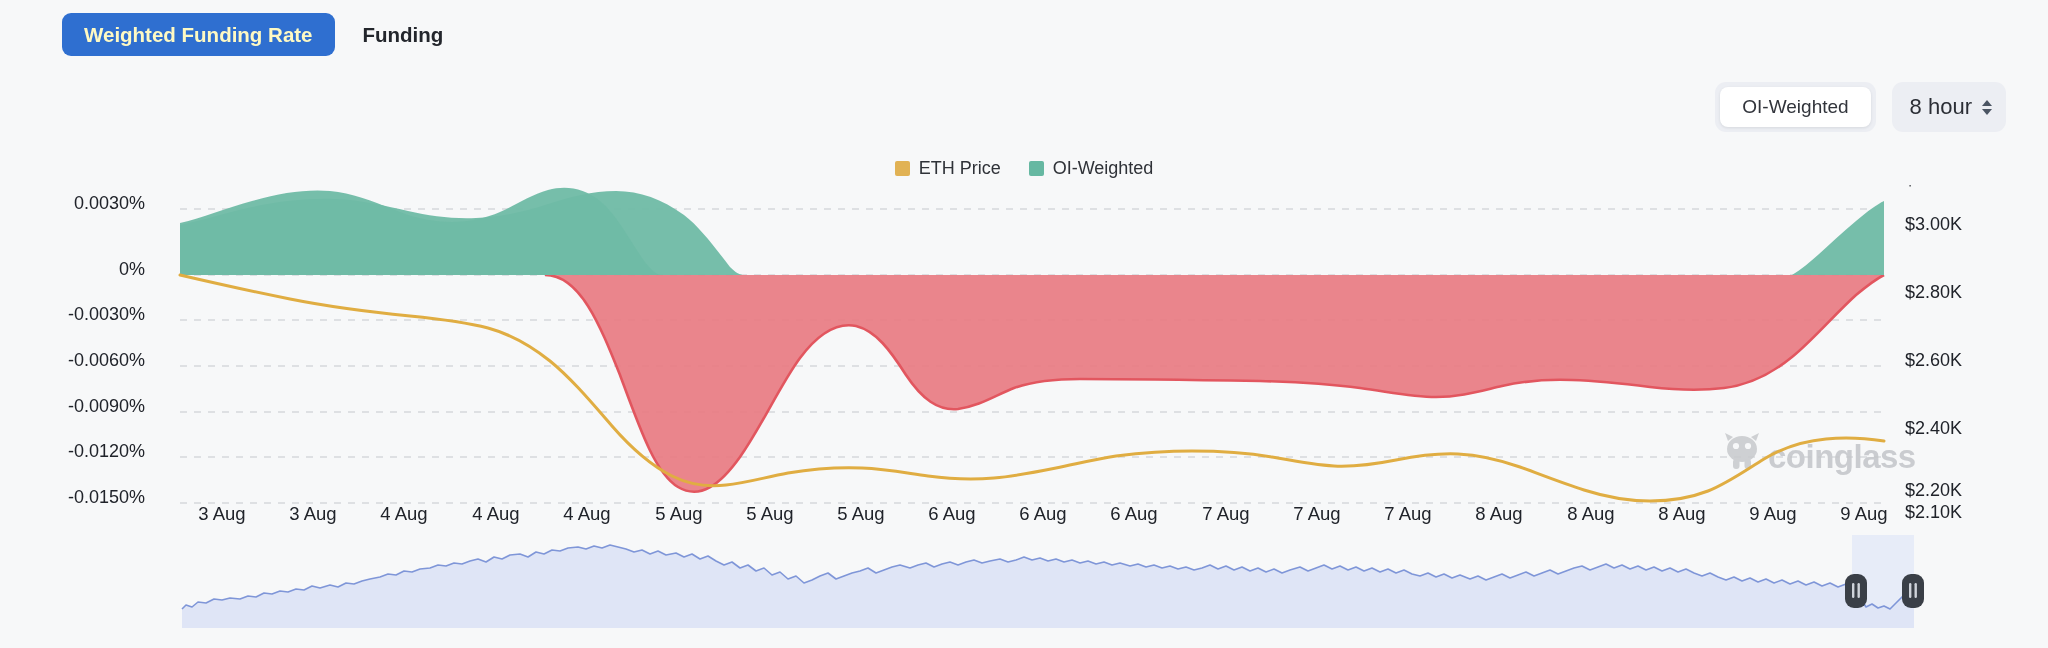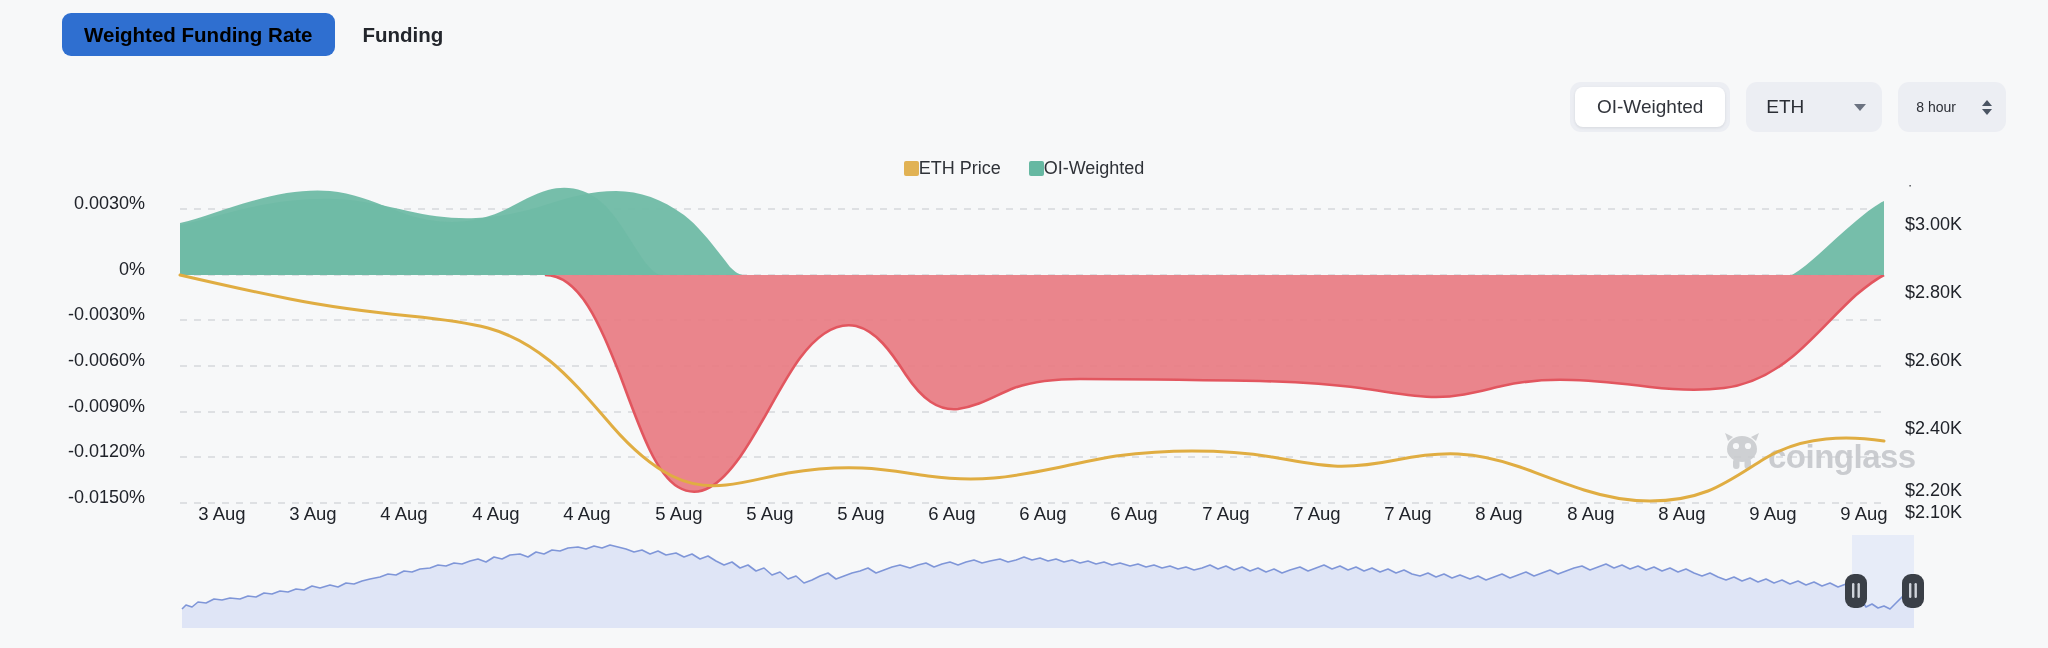--- a/index.html
+++ b/index.html
@@ -34,21 +34,21 @@
     font-size: 20.5px;
     font-weight: bold;
     color: #23262c;
     background: transparent;
     white-space: nowrap;
     cursor: pointer;
     user-select: none;
   }
   .tab.active {
     background: #2f6fd0;
-    color: #000000;
+    color: #fef9c3;
   }
 
   
   .chart-title {
     position: absolute;
     left: 62px; top: 88px;
     font-size: 26px;
     font-weight: bold;
     color: #1d2026;
     letter-spacing: -0.2px;
@@ -108,25 +108,25 @@
     border-right: 6px solid transparent;
     border-top: 7px solid #6b7280;
   }
   .stepper-box {
     height: 50px;
     border-radius: 11px;
     background: #eceef3;
     display: flex;
     align-items: center;
     padding: 0 14px 0 18px;
-    font-size: 14px;
+    font-size: 22px;
     color: #2b2e35;
     cursor: pointer;
     user-select: none;
-    gap: 26px;
+    gap: 10px;
   }
   .updown {
     display: flex;
     flex-direction: column;
     align-items: center;
     justify-content: center;
     gap: 3px;
     line-height: 0;
   }
   .updown i {
@@ -145,20 +145,21 @@
     left: 0; right: 0;
     display: flex;
     justify-content: center;
     align-items: center;
     gap: 28px;
     pointer-events: none;
   }
   .legend-item {
     display: flex;
     align-items: center;
+    gap: 9px;
     font-size: 18px;
     color: #2f3238;
     pointer-events: auto;
     cursor: pointer;
   }
   .legend-swatch {
     width: 15px; height: 15px;
     border-radius: 2px;
   }
 
@@ -209,24 +210,20 @@
   </div>
 
 
   <div class="controls">
     <div class="segmented">
       <div class="seg-item active">
         <span>OI-Weighted</span>
       </div>
     </div>
 
-    <div class="select-box">
-      <span>ETH</span>
-      <span class="caret"></span>
-    </div>
 
     <div class="stepper-box">
       <span>8 hour</span>
       <span class="updown">
         <i class="up"></i>
           <i class="down"></i>
       </span>
     </div>
   </div>
 

